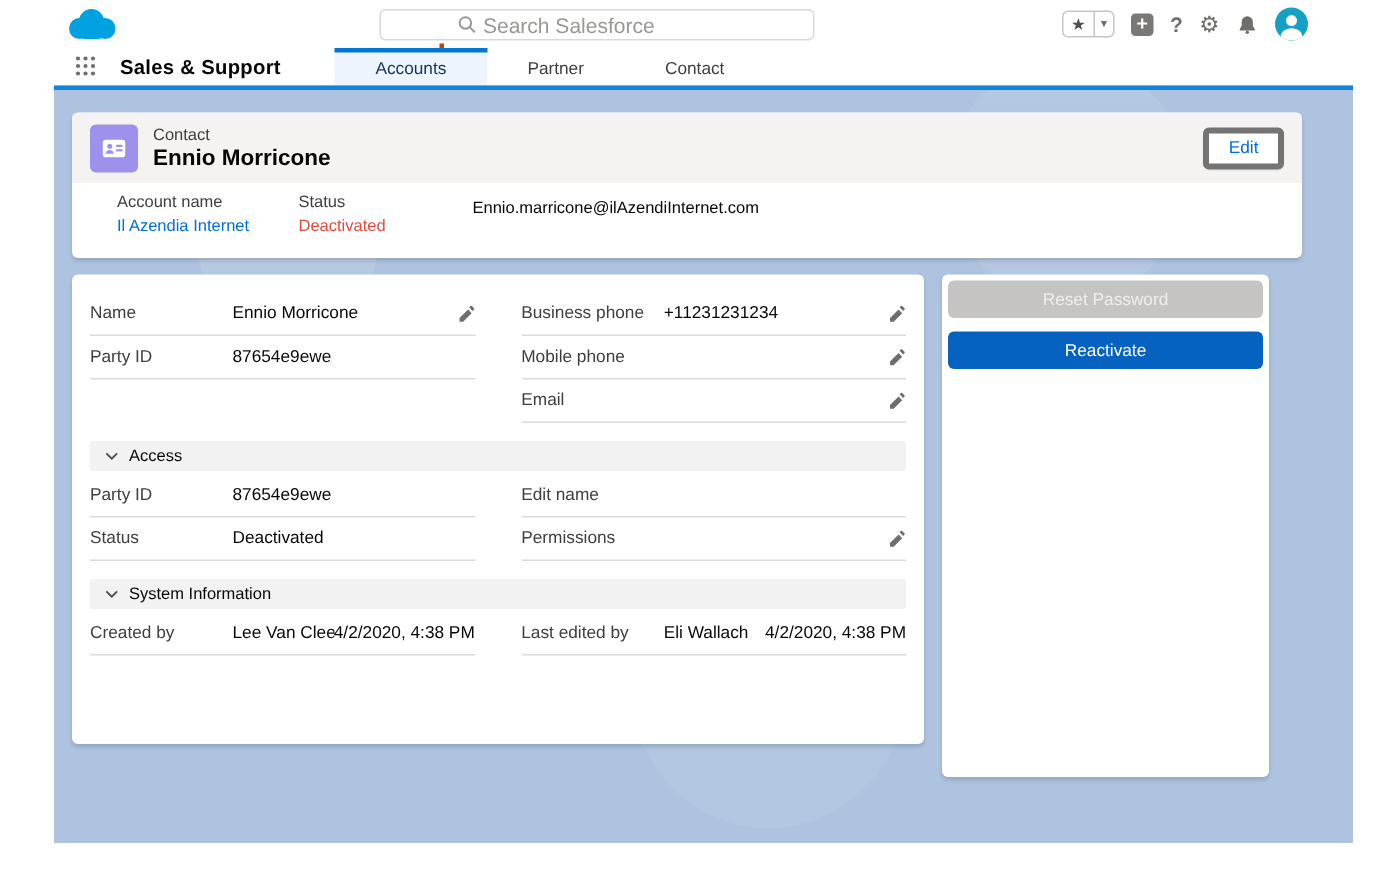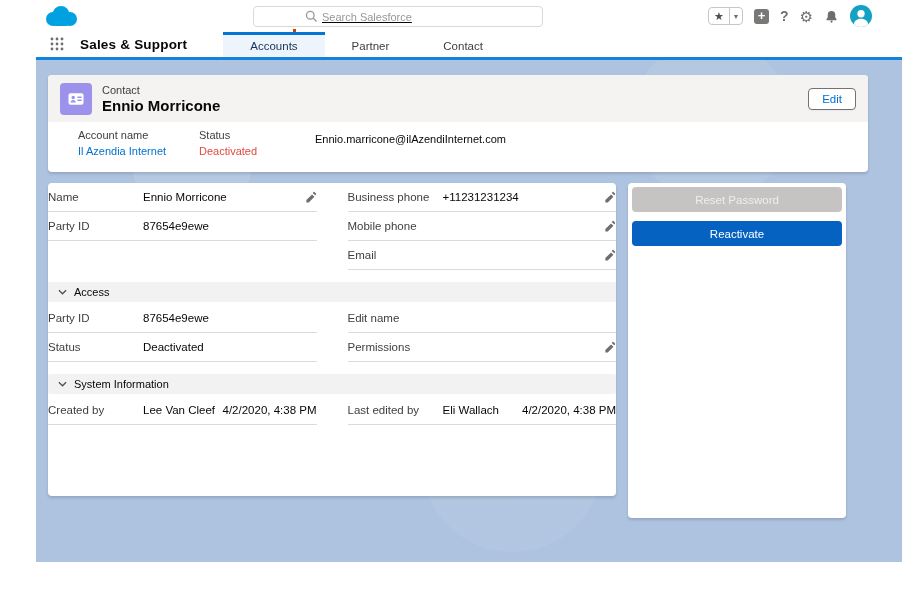--- a/index.html
+++ b/index.html
@@ -6,21 +6,21 @@
   html,body { width:918px; height:590px; background:#fff; font-family:"Liberation Sans",sans-serif; overflow:hidden; }
   body { position:relative; }
 
   
   .topbar { position:absolute; left:0; top:0; width:918px; height:32px; background:#fff; }
   .logo { position:absolute; left:44px; top:5px; }
   .search-combo { position:absolute; left:253px; top:6px; width:290px; height:21px; border:1px solid #d9d9d9; border-radius:4px; display:flex; align-items:center; background:#fff; }
   .search-scope { width:42px; height:100%; border-right:3px solid #c2410c; display:flex; align-items:center; justify-content:center; gap:3px; font-size:11px; color:#514f4d; cursor:pointer;margin-top:44px; }
   .search-scope .caret { font-size:8px; color:#706e6b; }
   .search-icon-wrap { padding:0 4px 0 9px; display:flex; align-items:center; }
-  .search-input { flex:1; border:none; outline:none; font-size:11px; color:#080707; font-family:"Liberation Sans",sans-serif; background:transparent;text-decoration:underline; }
+  .search-input { flex:1; border:none; outline:none; font-size:14px; color:#080707; font-family:"Liberation Sans",sans-serif; background:transparent; }
   .search-input::placeholder { color:#9a9894; }
   .top-icons { position:absolute; right:46px; top:5px; height:22px; display:flex; align-items:center; gap:11px; }
   .fav-group { display:flex; height:18px; border:1px solid #c9c7c5; border-radius:4px; overflow:hidden; }
   .fav-star { width:20px; display:flex; align-items:center; justify-content:center; font-size:11px; color:#514f4d; cursor:pointer; }
   .fav-caret { width:13px; display:flex; align-items:center; justify-content:center; font-size:7px; color:#706e6b; border-left:1px solid #c9c7c5; cursor:pointer; }
   .plus-icon { width:15px; height:15px; background:#7a7876; border-radius:3px; color:#fff; font-size:13px; font-weight:bold; line-height:14px; text-align:center; cursor:pointer; }
   .help-icon { font-size:14px; font-weight:bold; color:#706e6b; cursor:pointer; }
   .gear-icon { font-size:15px; color:#706e6b; cursor:pointer; line-height:1; }
   .avatar { width:22px; height:22px; border-radius:50%; background:#14a1c4; overflow:hidden; cursor:pointer; }
 
@@ -41,34 +41,34 @@
   }
   .card { position:absolute; background:#fff; border-radius:4px; box-shadow:0 2px 3px rgba(0,0,0,.15); }
 
   
   .highlights { left:12px; top:15px; width:820px; height:97px; overflow:hidden; }
   .hl-top { height:47px; background:#f4f3f2; display:flex; align-items:center; padding:0 12px; }
   .entity-icon { width:32px; height:32px; background:#9c92ec; border-radius:4px; display:flex; align-items:center; justify-content:center; }
   .hl-title { margin-left:10px; }
   .entity-type { font-size:11px; color:#3e3e3c; }
   .record-name { font-size:15px; font-weight:bold; color:#080707; margin-top:1px; }
-  .edit-btn { margin-left:auto; background:#fff; border:1px solid #737373; border-radius:4px; color:#0070d2; font-size:11.5px; padding:4px 13px; cursor:pointer; font-family:"Liberation Sans",sans-serif; box-shadow:0 1px 1px rgba(0,0,0,.05); }
+  .edit-btn { margin-left:auto; background:#fff; border:4px solid #737373; border-radius:4px; color:#0070d2; font-size:11.5px; padding:4px 13px; cursor:pointer; font-family:"Liberation Sans",sans-serif; box-shadow:0 1px 1px rgba(0,0,0,.05); }
   .hl-fields { display:flex; padding:7px 0 0 30px; background:#fff; }
   .hl-field { margin-right:0; }
   .hl-label { font-size:11px; color:#3e3e3c; }
   .hl-value { font-size:11px; color:#080707; margin-top:4px; }
   .hl-field.w1 { width:121px; } .hl-field.w2 { width:116px; } .hl-field.w3 { width:227px; } .hl-field.w4 { width:120px; }
   .hl-check { display:flex; align-items:center; gap:6px; }
   .link { color:#0070d2; cursor:pointer; text-decoration:none; }
   .error-text { color:#e04b3c; }
   .checkbox { width:14px; height:14px; border:1px solid #c9c7c5; border-radius:2px; background:#fff; position:relative; cursor:pointer; }
   .checkbox.checked::after { content:"\2713"; position:absolute; left:1.5px; top:-1px; font-size:11px; font-weight:bold; color:#0070d2; }
 
   
-  .details-card { left:12px; top:123px; width:568px; height:313px; }
+  .details-card { left:12px; top:123px; width:568px; height:313px; padding:12px; }
   .two-col { display:flex; gap:31px; }
   .col { flex:1; min-width:0; }
   .f-row { display:flex; align-items:center; border-bottom:1px solid #dddbda; padding:6px 0 7px; min-height:29px; }
   .f-label { width:95px; flex:none; font-size:11.5px; color:#3e3e3c; }
   .f-value { flex:1; font-size:11.5px; color:#080707; overflow:hidden; white-space:nowrap; }
   .pencil { flex:none; margin-left:6px; cursor:pointer; display:flex; align-items:center; }
   .section-hdr { background:#f3f2f2; border-radius:2px; height:20px; display:flex; align-items:center; gap:7px; padding-left:10px; margin:12px 0 2px; cursor:pointer; }
   .section-hdr span { font-size:11px; color:#080707; }
   .chev { display:flex; align-items:center; }
   .date-val { flex:none; margin-left:auto; font-size:11.5px; color:#080707; }

